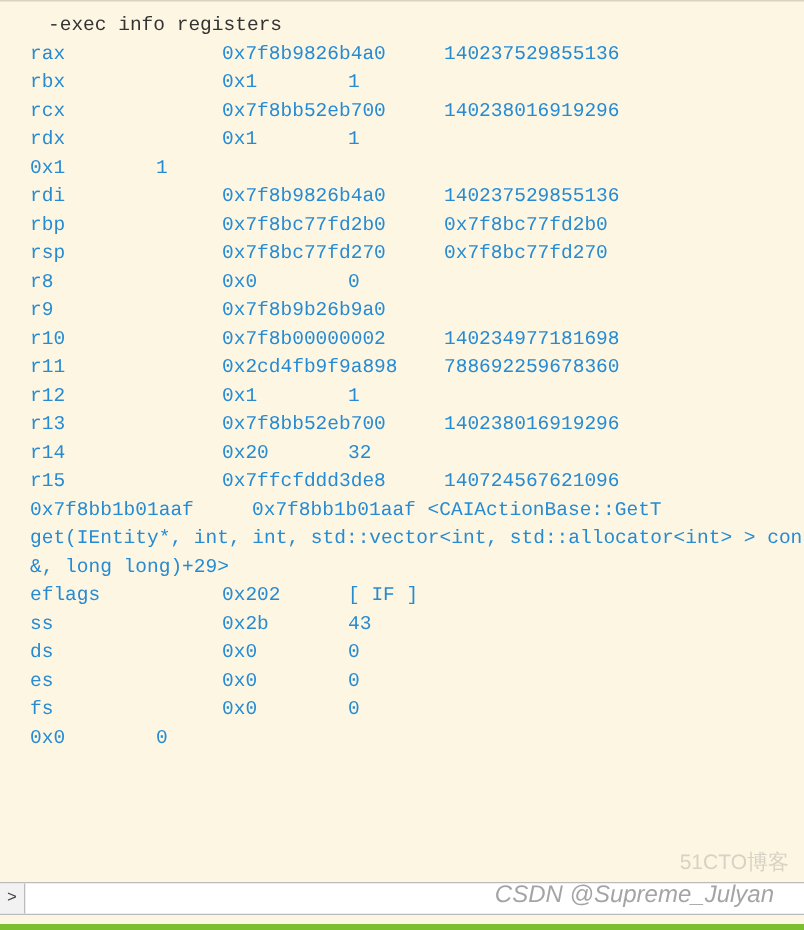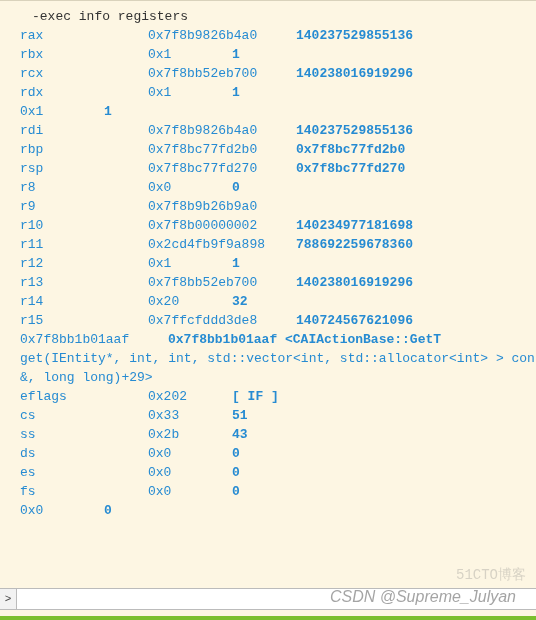--- a/index.html
+++ b/index.html
@@ -44,21 +44,21 @@
   .cont-line {
     padding: 0 20px;
     line-height: 19px;
     height: 19px;
     color: #268bd2;
     white-space: pre;
     overflow: hidden;
   }
   .col-name { width: 114px; display: inline-block; }
   .col-hex  { display: inline-block; }
-  .col-dec  { display: inline-block; font-weight: bold; }
+  .col-dec  { display: inline-block; }
   .pad-narrow { width: 70px; display:inline-block; }
   .pad-wide   { width: 134px; display:inline-block; }
 
   .prompt-bar {
     position: absolute;
     left: 0;
     right: 0;
     bottom: 10px;
     height: 20px;
     display: flex;
@@ -92,21 +92,21 @@
     bottom: 0;
     height: 4px;
     background: #7bbf2e;
   }
   .watermark1 {
     position: absolute;
     right: 10px;
     bottom: 36px;
     color: rgba(120,120,120,0.28);
     font-size: 14px;
-    font-family: Liberation Mono, monospace;
+    font-family: Liberation Sans, sans-serif;
     pointer-events: none;
   }
   .watermark2 {
     position: absolute;
     right: 20px;
     bottom: 14px;
     color: rgba(90,90,90,0.55);
     font-size: 16px;
     font-family: sans-serif;
     pointer-events: none;
@@ -134,21 +134,20 @@
       <div class="reg-line"><span class="col-name">r10</span><span class="col-hex pad-wide">0x7f8b00000002</span><span class="col-dec">140234977181698</span></div>
       <div class="reg-line"><span class="col-name">r11</span><span class="col-hex pad-wide">0x2cd4fb9f9a898</span><span class="col-dec">788692259678360</span></div>
       <div class="reg-line"><span class="col-name">r12</span><span class="col-hex pad-narrow">0x1</span><span class="col-dec">1</span></div>
       <div class="reg-line"><span class="col-name">r13</span><span class="col-hex pad-wide">0x7f8bb52eb700</span><span class="col-dec">140238016919296</span></div>
       <div class="reg-line"><span class="col-name">r14</span><span class="col-hex pad-narrow">0x20</span><span class="col-dec">32</span></div>
       <div class="reg-line"><span class="col-name">r15</span><span class="col-hex pad-wide">0x7ffcfddd3de8</span><span class="col-dec">140724567621096</span></div>
       <div class="reg-line"><span class="col-hex pad-wide">0x7f8bb1b01aaf</span><span class="col-dec">0x7f8bb1b01aaf &lt;CAIActionBase::GetT</span></div>
       <div class="cont-line">get(IEntity*, int, int, std::vector&lt;int, std::allocator&lt;int&gt; &gt; cons</div>
       <div class="cont-line">&amp;, long long)+29&gt;</div>
       <div class="reg-line"><span class="col-name">eflags</span><span class="col-hex pad-narrow">0x202</span><span class="col-dec">[ IF ]</span></div>
-      <div class="reg-line"><span class="col-name">cs</span><span class="col-hex pad-narrow">0x33</span><span class="col-dec">51</span></div>
       <div class="reg-line"><span class="col-name">ss</span><span class="col-hex pad-narrow">0x2b</span><span class="col-dec">43</span></div>
       <div class="reg-line"><span class="col-name">ds</span><span class="col-hex pad-narrow">0x0</span><span class="col-dec">0</span></div>
       <div class="reg-line"><span class="col-name">es</span><span class="col-hex pad-narrow">0x0</span><span class="col-dec">0</span></div>
       <div class="reg-line"><span class="col-name">fs</span><span class="col-hex pad-narrow">0x0</span><span class="col-dec">0</span></div>
       <div class="reg-line"><span class="col-hex pad-narrow">0x0</span><span class="col-dec">0</span></div>
     </div>
 </div>
 
 <div class="prompt-bar">
   <div class="prompt-sym">

